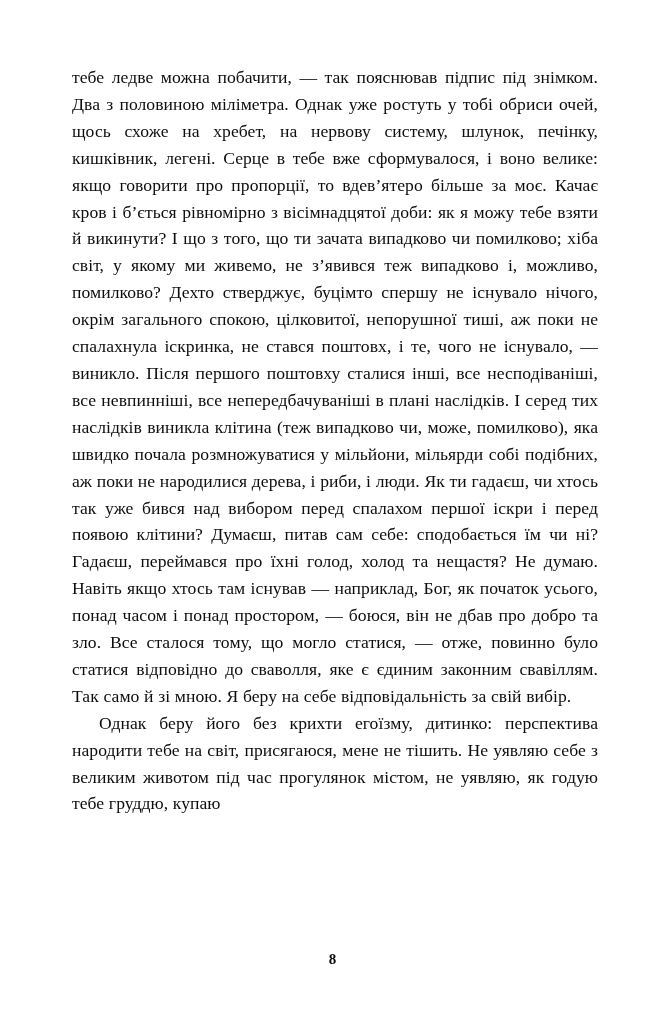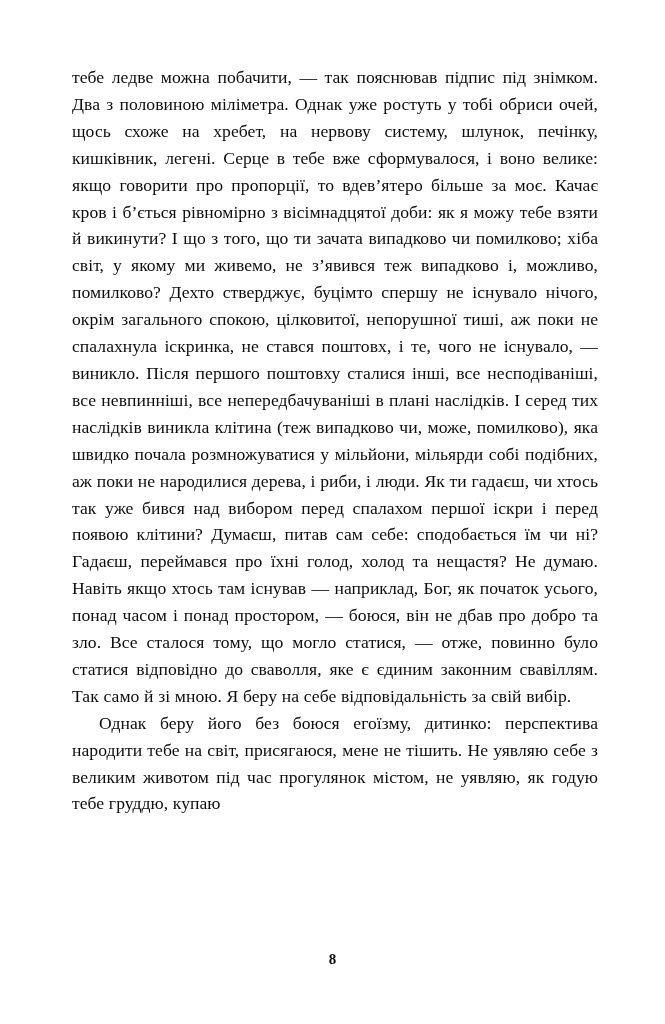--- a/index.html
+++ b/index.html
@@ -67,18 +67,18 @@
     font-family: "Liberation Serif", "DejaVu Serif", serif;
   }
 </style>
 </head>
 <body>
 
 <div class="page">
 
   <div class="text-block">
     <p class="para">тебе ледве можна побачити, — так пояснював підпис під знімком. Два з половиною міліметра. Однак уже ростуть у тобі обриси очей, щось схоже на хребет, на нервову систему, шлунок, печінку, кишківник, легені. Серце в тебе вже сформувалося, і воно велике: якщо говорити про пропорції, то вдев’ятеро більше за моє. Качає кров і б’ється рівномірно з вісімнадцятої доби: як я можу тебе взяти й викинути? І що з того, що ти зачата випадково чи помилково; хіба світ, у якому ми живемо, не з’явився теж випадково і, можливо, помилково? Дехто стверджує, буцімто спершу не існувало нічого, окрім загального спокою, цілковитої, непорушної тиші, аж поки не спалахнула іскринка, не стався поштовх, і те, чого не існувало, — виникло. Після першого поштовху сталися інші, все несподіваніші, все невпинніші, все непередбачуваніші в плані наслідків. І серед тих наслідків виникла клітина (теж випадково чи, може, помилково), яка швидко почала розмножуватися у мільйони, мільярди собі подібних, аж поки не народилися дерева, і риби, і люди. Як ти гадаєш, чи хтось так уже бився над вибором перед спалахом першої іскри і перед появою клітини? Думаєш, питав сам себе: сподобається їм чи ні? Гадаєш, переймався про їхні голод, холод та нещастя? Не думаю. Навіть якщо хтось там існував — наприклад, Бог, як початок усього, понад часом і понад простором, — боюся, він не дбав про добро та зло. Все сталося тому, що могло статися, — отже, повинно було статися відповідно до сваволля, яке є єдиним законним свавіллям. Так само й зі мною. Я беру на себе відповідальність за свій вибір.</p>
-    <p class="para">Однак беру його без боюся егоїзму, дитинко: перспектива народити тебе на світ, присягаюся, мене не тішить. Не уявляю себе з великим животом під час прогулянок містом, не уявляю, як годую тебе груддю, купаю</p>
+    <p class="para">Однак беру його без крихти егоїзму, дитинко: перспектива народити тебе на світ, присягаюся, мене не тішить. Не уявляю себе з великим животом під час прогулянок містом, не уявляю, як годую тебе груддю, купаю</p>
   </div>
 
   <div class="folio">8</div>
 
 </div>
 
 </body></html>

